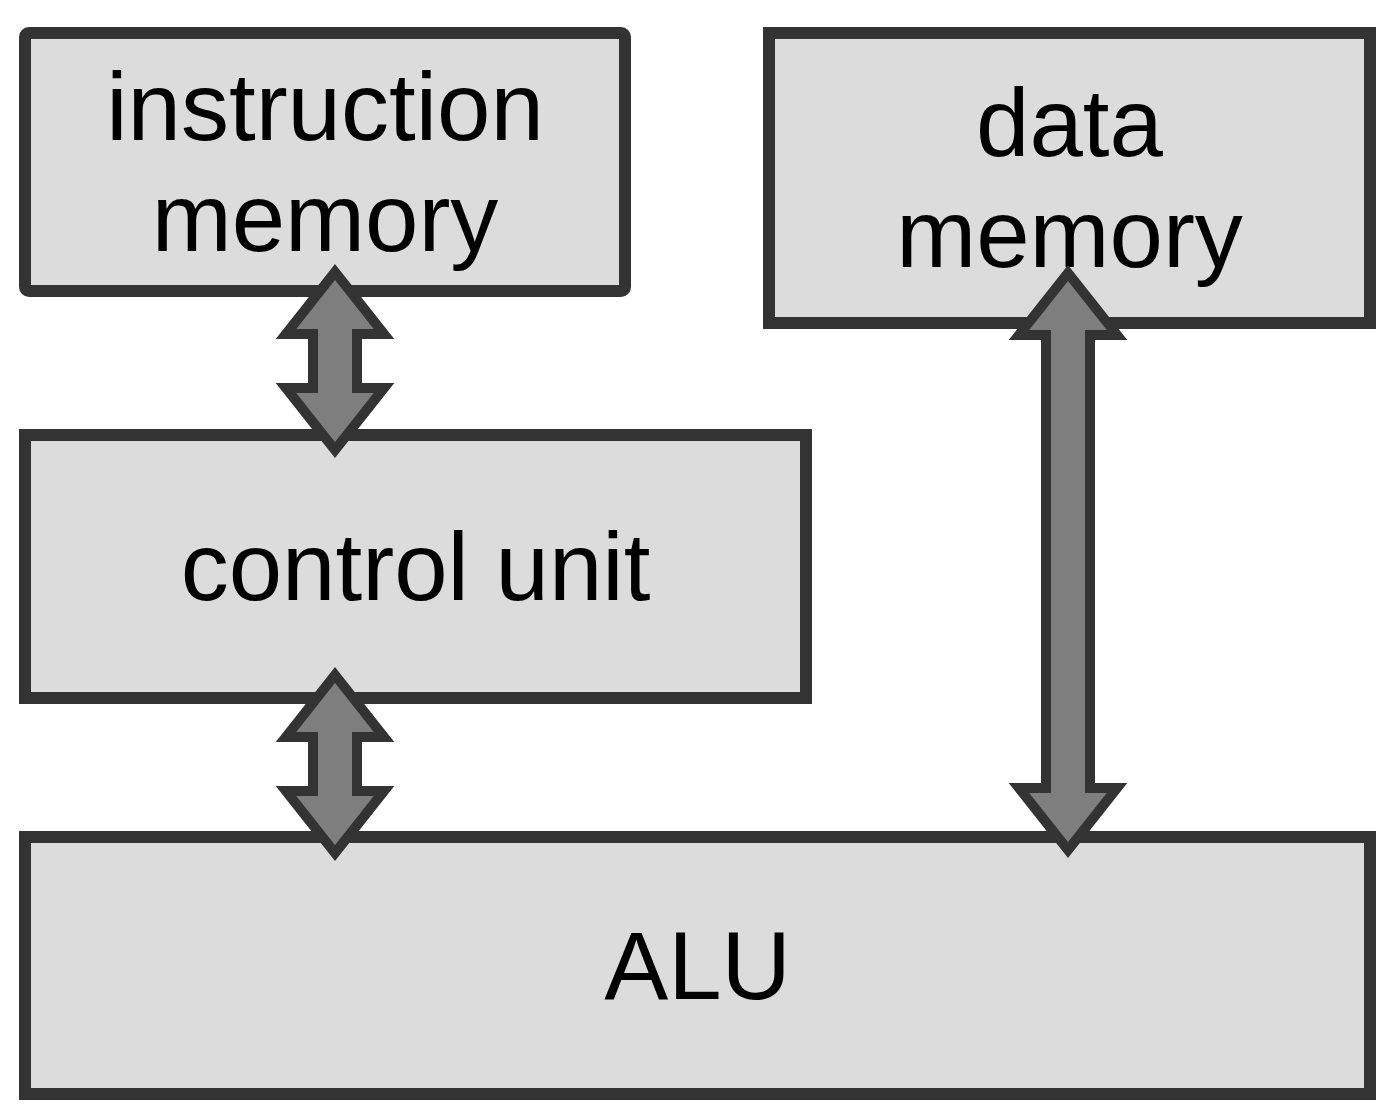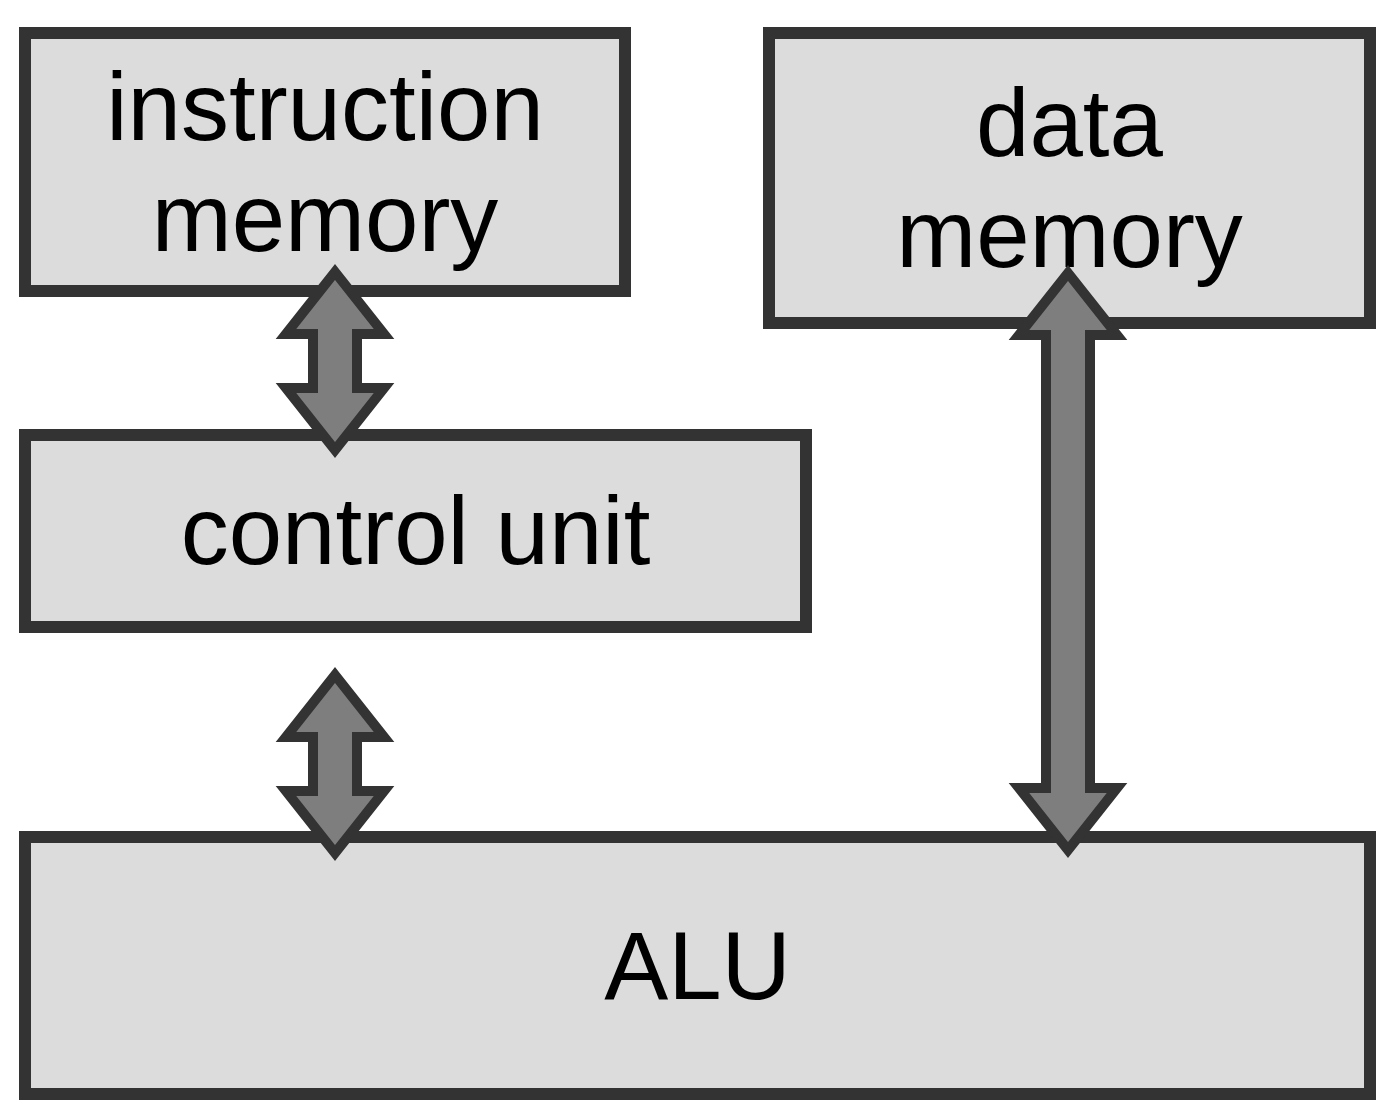--- a/index.html
+++ b/index.html
@@ -22,23 +22,23 @@
     border: 12px solid var(--box-border, #333333);
     color: var(--text-color, #000000);
     font-size: 96px;
     line-height: 1.16;
     text-align: center;
     display: flex;
     flex-direction: column;
     align-items: center;
     justify-content: center;
   }
-  #box-instruction-memory { left: 19px;  top: 27px;  width: 612px;  height: 270px; }
+  #box-instruction-memory { left: 19px;  top: 27px;  width: 612px;  height: 270px; border-radius: 10px; }
   #box-data-memory        { left: 763px; top: 27px;  width: 613px;  height: 302px; }
-  #box-control-unit       { left: 19px;  top: 429px; width: 793px;  height: 204px; }
+  #box-control-unit       { left: 19px;  top: 429px; width: 793px;  height: 275px; }
   #box-alu                { left: 19px;  top: 831px; width: 1357px; height: 269px; justify-content: center; }
   .arrows {
     position: absolute;
     left: 0;
     top: 0;
     z-index: 5;
   }
   .arrows path {
     fill: var(--arrow-fill, #7e7e7e);
     stroke: var(--arrow-outline, #333333);

